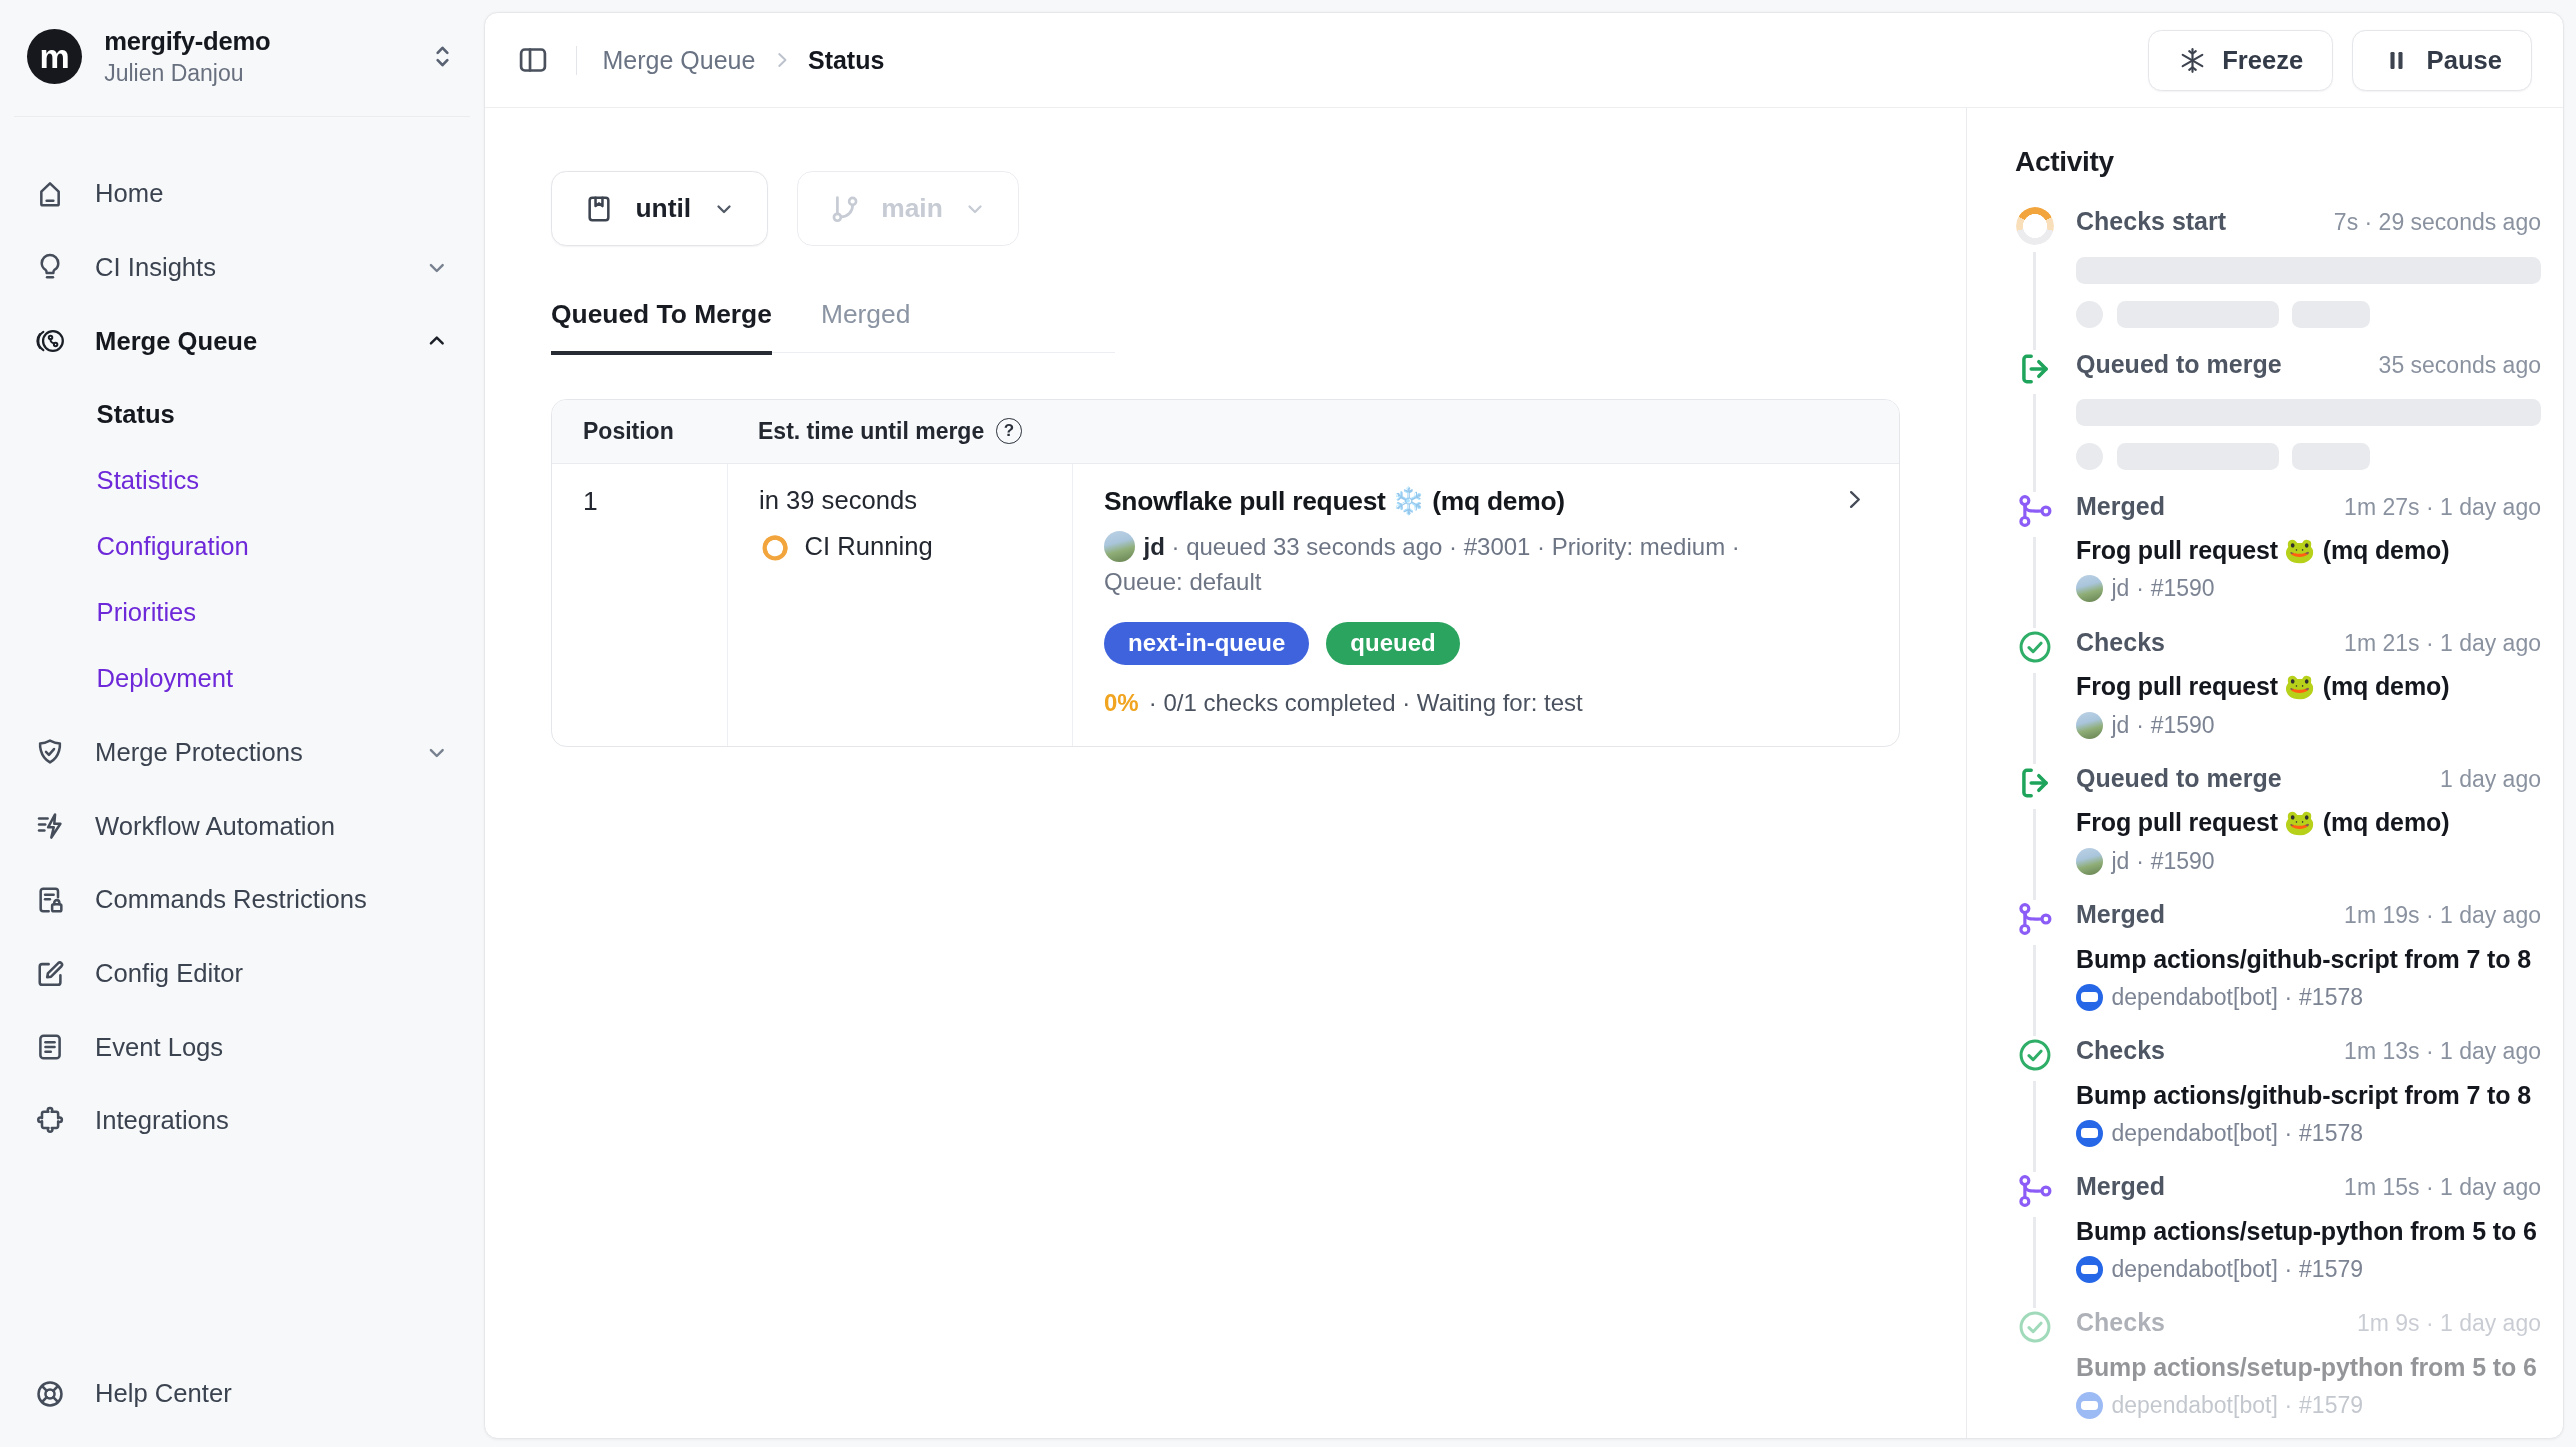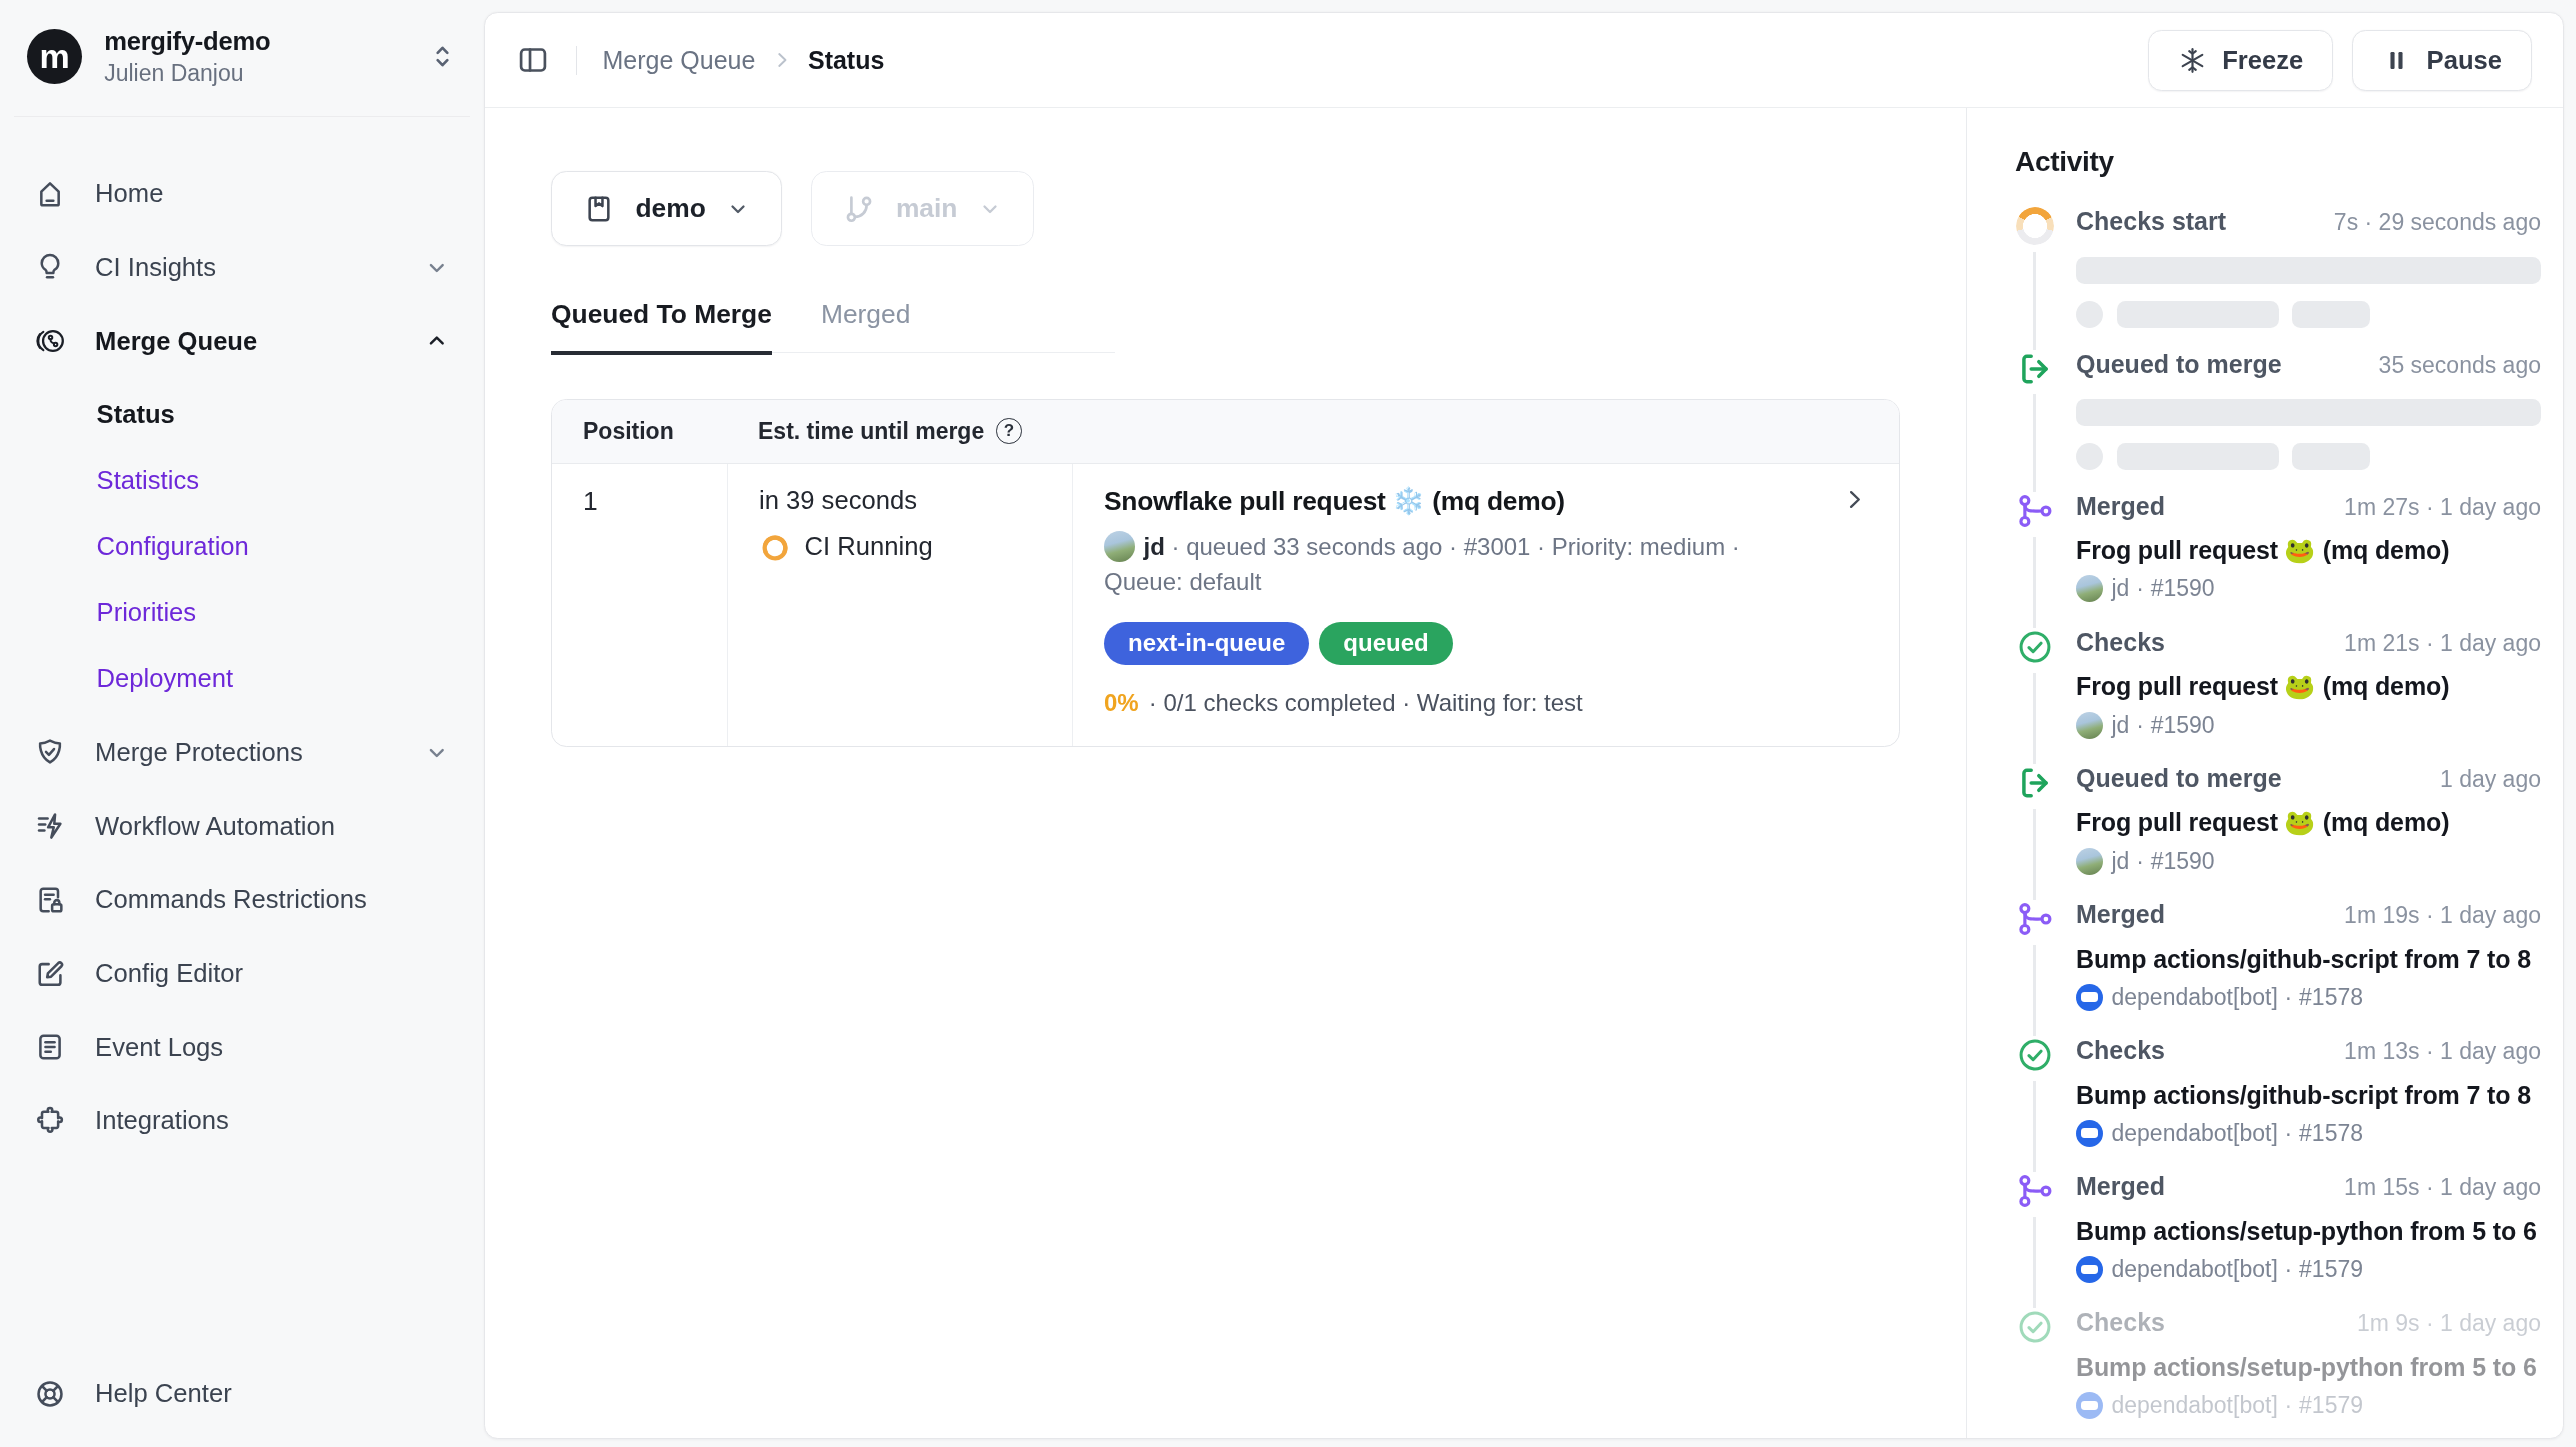--- a/index.html
+++ b/index.html
@@ -73,21 +73,21 @@
   .cell-pr { flex:1; padding:22px 31px 29px; border-left:1.3px solid #edeff2; }
   .pr-row1 { display:flex; justify-content:space-between; align-items:flex-start; }
   .pr-title { font-size:26.4px; font-weight:650; color:#14171b; letter-spacing:-0.01em; }
   .pr-chev { width:27px; height:27px; color:#454c57; cursor:pointer; }
   .pr-meta { margin-top:12px; font-size:24px; color:#6d7585; line-height:1.48; max-width:835px; }
   .pr-meta .author { font-weight:650; color:#23272f; }
   .av { display:inline-block; width:31px; height:31px; border-radius:50%; vertical-align:-7.7px; margin-right:8.5px; }
   .av-photo { background:linear-gradient(165deg,#bdd2e5 0%,#a9c5dc 38%,#8fae77 62%,#64804f 100%); }
   .av-bot { background:#2667e8; position:relative; }
   .av-bot::after { content:""; position:absolute; left:20%; top:32%; width:60%; height:36%; border-radius:3.4px; background:#fff; }
-  .badges { margin-top:22px; display:flex; gap:10px; }
+  .badges { margin-top:22px; display:flex; gap:17px; }
   .pill { height:43px; padding:0 24px; border-radius:22px; color:#fff; font-size:24px; font-weight:600; display:inline-flex; align-items:center; }
   .prog { margin-top:24px; font-size:24px; color:#4b525f; }
   .prog .pct { font-weight:650; margin-right:3.4px; }
 
   
   .activity { width:597px; flex:0 0 597px; border-left:1.3px solid #e9ebee; padding:38px 22px 0 48px; overflow:hidden; display:flex; flex-direction:column; }
   .act-title { font-size:28px; font-weight:700; color:#181b21; letter-spacing:-0.01em; }
   .act-list { margin-top:29px; display:flex; flex-direction:column; flex:1; }
   .act-item { display:flex; gap:22px; }
   .act-item.faded { opacity:.45; }
@@ -319,21 +319,21 @@
     <div class="content">
       <div class="main">
         <div class="selectors">
           <button class="sel-btn">
             <span class="icn" id="repo-icn">
                 <svg viewBox="0 0 24 24" fill="none" stroke="currentColor" stroke-width="1.9" stroke-linecap="round" stroke-linejoin="round">
                   <rect x="5" y="3.6" width="14" height="16.8" rx="2"></rect>
                   <path d="M9.4 3.6v6.2l2.6-2 2.6 2V3.6"></path>
                 </svg>
               </span>
-            <span>demo</span>
+            <span>until</span>
             <span class="icn chev" id="repo-chev">
                 <svg viewBox="0 0 24 24" fill="none" stroke="currentColor" stroke-width="2.3" stroke-linecap="round" stroke-linejoin="round">
                   <path d="m6.5 9.5 5.5 5.5 5.5-5.5"></path>
                 </svg>
               </span>
           </button>
           <button class="sel-btn disabled">
             <span class="icn" id="branch-icn">
                 <svg viewBox="0 0 24 24" fill="none" stroke="currentColor" stroke-width="2" stroke-linecap="round" stroke-linejoin="round">
                   <path d="M6.3 3.5v11"></path>

